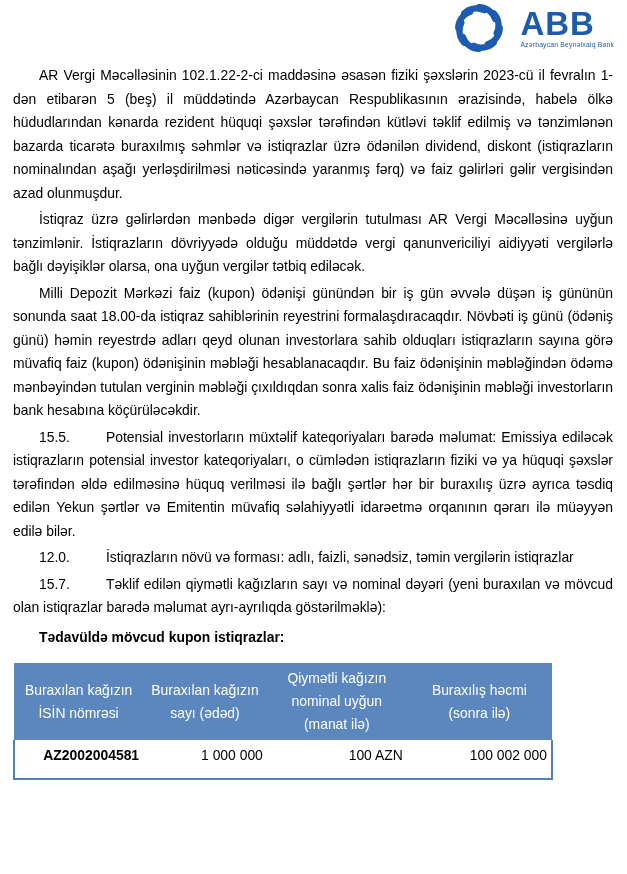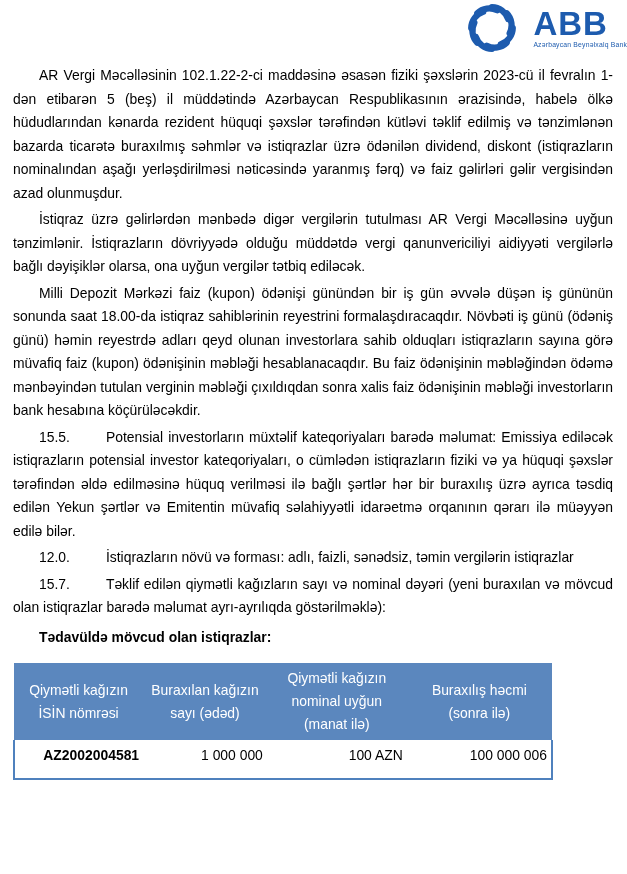--- a/index.html
+++ b/index.html
@@ -7,21 +7,21 @@
     position:relative;
     width:627px; height:874px;
     background:#ffffff;
     font-family:"Liberation Sans", sans-serif;
     color:#000000;
     overflow:hidden;
   }
 
   
   .logo {
-    position:absolute; top:2px; right:0;
+    position:absolute; top:2px; right:13px;
     display:flex; align-items:flex-start; gap:15px;
   }
   .logo svg { display:block; }
   .logo-text { display:flex; flex-direction:column; align-items:flex-start; padding-top:7px; }
   .logo-abb {
     font-size:33px; font-weight:bold; line-height:30px;
     color:#1d5bae; letter-spacing:1px;
   }
   .logo-sub {
     font-size:6.8px; color:#1d5bae; letter-spacing:0.2px;
@@ -111,42 +111,42 @@
     </p>
 
     <p class="para">
       <span class="sec-num">12.0.</span><span class="tab"></span><span class="sec-heading">İstiqrazların növü və forması:</span><span> adlı, faizli, sənədsiz, təmin vergilərin istiqrazlar</span>
     </p>
 
     <p class="para">
       <span class="sec-num">15.7.</span><span class="tab"></span><span class="sec-heading">Təklif edilən qiymətli kağızların sayı və nominal dəyəri (yeni buraxılan və mövcud olan istiqrazlar barədə məlumat ayrı-ayrılıqda göstərilməklə):</span>
     </p>
 
-    <p class="para bold table-title">Tədavüldə mövcud olan istiqrazlar:</p>
+    <p class="para bold table-title">Tədavüldə mövcud kupon istiqrazlar:</p>
 
     <table class="bonds">
       <colgroup>
         <col class="c1">
           <col class="c2">
           <col class="c3">
           <col class="c4">
       </colgroup>
       <thead>
         <tr>
-          <th>Qiymətli kağızın İSİN nömrəsi</th>
+          <th>Buraxılan kağızın İSİN nömrəsi</th>
           <th>Buraxılan kağızın sayı (ədəd)</th>
           <th>Qiymətli kağızın nominal uyğun (manat ilə)</th>
           <th>Buraxılış həcmi (sonra ilə)</th>
         </tr>
       </thead>
       <tbody>
         <tr>
           <td>AZ2002004581</td>
           <td>1 000 000</td>
           <td>100 AZN</td>
-          <td>100 000 006</td>
+          <td>100 002 000</td>
         </tr>
       </tbody>
     </table>
 
 
   </div>
 </div>
 
 </body></html>

